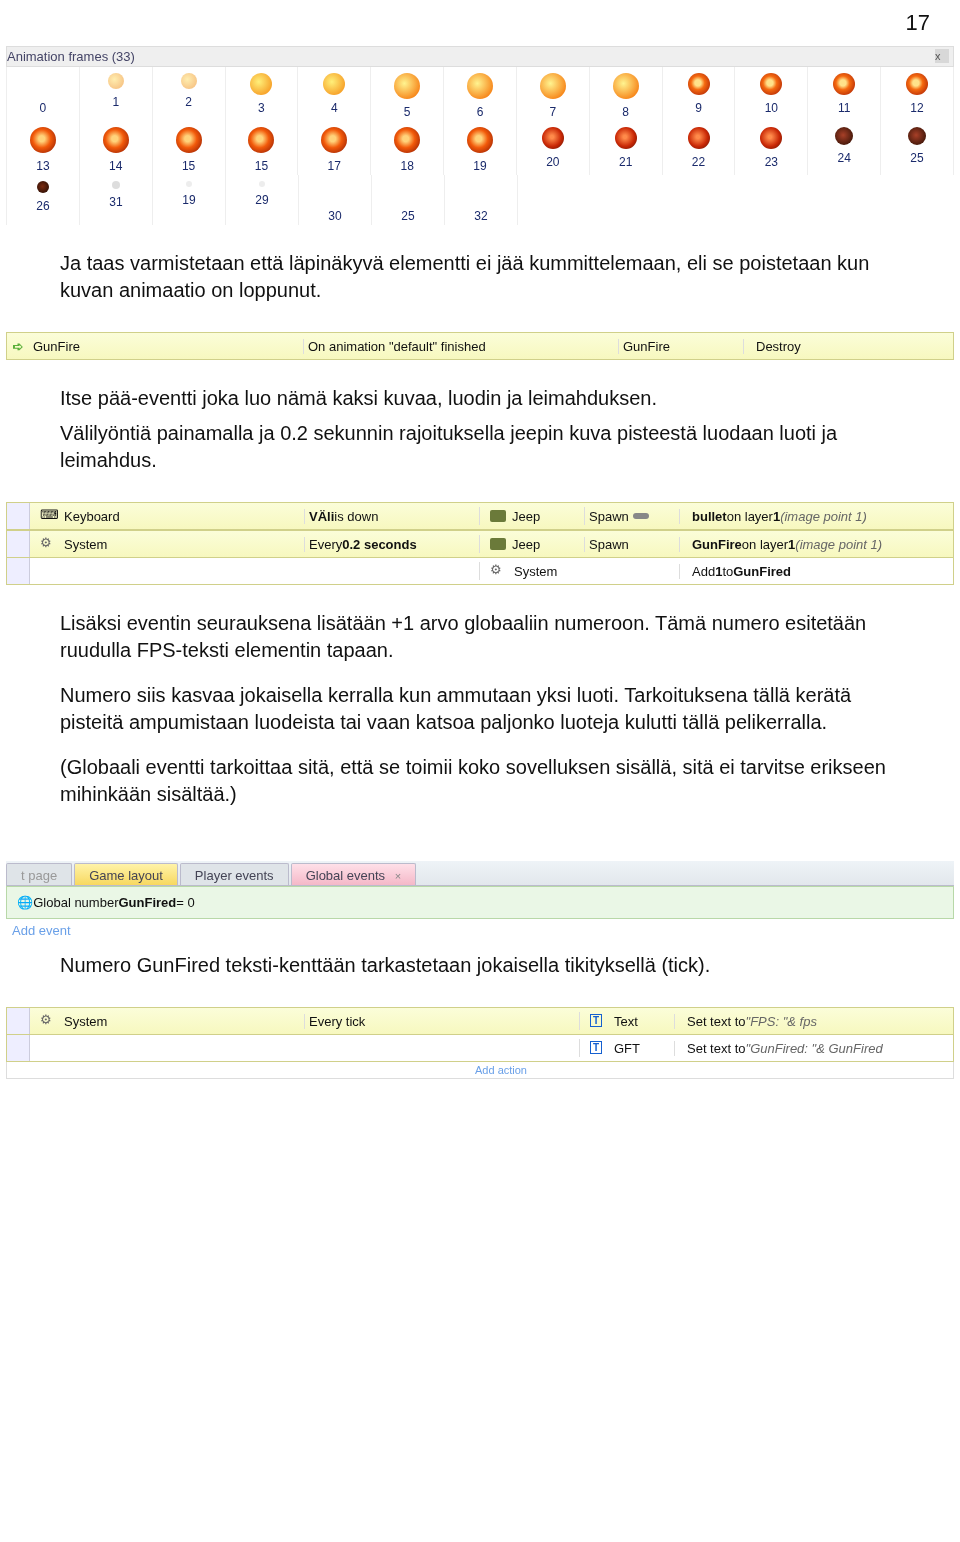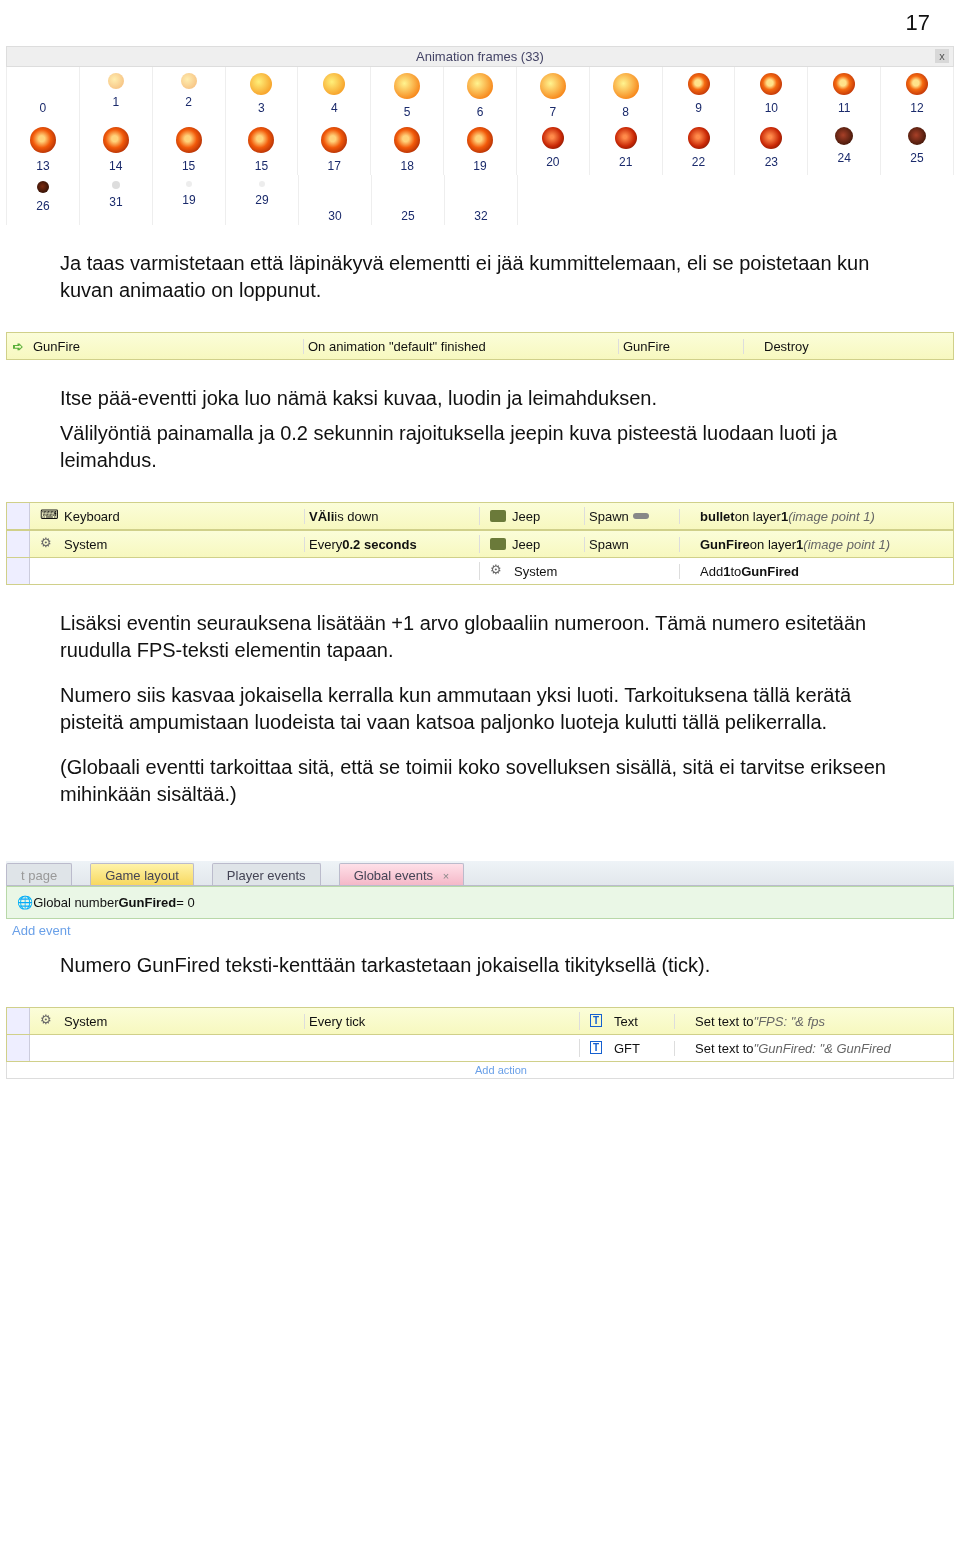--- a/index.html
+++ b/index.html
@@ -23,21 +23,20 @@
   .spacer-sm { height: 10px; }
   .spacer-md { height: 25px; }
 
   
   .anim-panel {
     margin: 10px 6px 0 6px;
     font-size: 12px;
   }
   .anim-panel .titlebar {
     background: #efefef;
-    text-align: center;
     color: #446;
     font-size: 13px;
     padding: 2px 0;
     position: relative;
     border: 1px solid #ddd;
   }
   .anim-panel .titlebar .close-x {
     position: absolute; right: 4px; top: 2px;
     background: #d8d8d8; color:#555;
     width: 14px; height: 14px; font-size: 11px; line-height: 14px;
@@ -84,21 +83,21 @@
     height: 26px;
   }
   .event-row.sub { background: #fff; border-top: none; }
   .ev-arrow {
     width: 22px; text-align: center; color:#5ab03a; font-weight:bold;
   }
   .ev-gutter { width: 22px; background:#eef; border-right:1px solid #ccd; height:100%; }
   .ev-icon { width: 18px; height:18px; margin: 0 6px; display:inline-block; vertical-align:middle;}
   .ev-cond { flex: 0 0 270px; display:flex; align-items:center; padding-left:4px;}
   .ev-obj { flex: 0 0 130px; padding-left:4px; border-left:1px solid #ddd; display:flex; align-items:center;}
-  .ev-act { flex: 1; padding-left:20px; border-left:1px solid #ddd; display:flex; align-items:center;}
+  .ev-act { flex: 1; padding-left:12px; border-left:1px solid #ddd; display:flex; align-items:center;}
   .italic { font-style: italic; color:#666; }
   .bold { font-weight: bold; }
 
   .icon-kb::before { content:"⌨"; }
   .icon-gear::before { content:"⚙"; color:#666;}
   .icon-jeep { background:#6b7a3a; border-radius:2px; width:16px;height:12px; margin:3px 6px;}
   .icon-bullet { background:#888; width:16px;height:6px; border-radius:3px; margin:6px 4px;}
   .icon-text::before { content:"T"; color:#1560d0; font-weight:bold; border:1px solid #1560d0; padding:0 2px; font-size:10px;}
   .icon-globe::before { content:"🌐"; }
 
@@ -106,21 +105,20 @@
   .tabs-panel {
     margin: 0 6px;
     font-size: 13px;
   }
   .tabs-row {
     display: flex;
     background: linear-gradient(#eef3f7,#e2e7ec);
     border-bottom: 1px solid #bbc;
     height: 24px;
     align-items:flex-end;
-    gap:16px;
   }
   .tab {
     padding: 4px 14px 2px 14px;
     border: 1px solid #bbc;
     border-bottom: none;
     background: #dfe4e8;
     margin-right: 2px;
     color:#445;
     border-radius: 2px 2px 0 0;
   }

